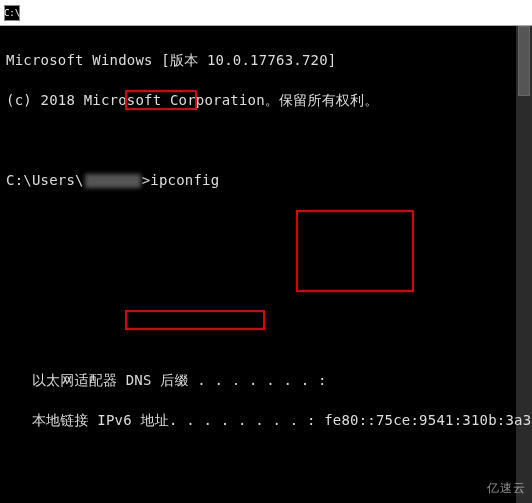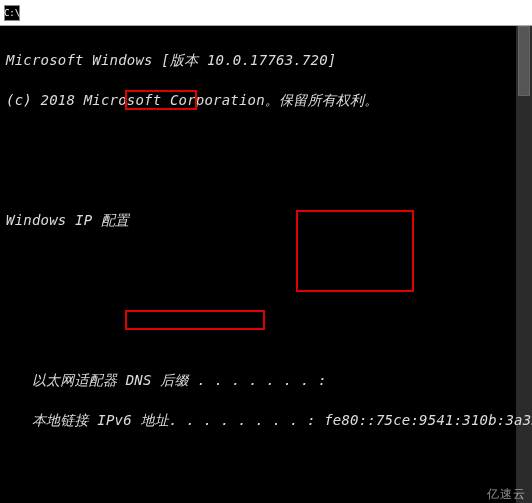--- a/index.html
+++ b/index.html
@@ -37,39 +37,39 @@
     font-size: 9px;
     font-family: monospace;
   }
   .terminal {
     padding: 4px 6px;
     white-space: pre;
     line-height: 20px;
     letter-spacing: 0.2px;
     position: relative;
   }
-  .line { white-space: pre; font-style: italic; }
+  .line { white-space: pre; }
   .blur {
     display:inline-block;
     width: 56px;
     height: 14px;
     vertical-align: middle;
     background: #555;
     filter: blur(2px);
     margin: 0 1px;
   }
   .hl-box {
     position: absolute;
     border: 2px solid #e00000;
     pointer-events: none;
   }
   .watermark {
     position: absolute;
     right: 6px;
-    bottom: 0;
+    bottom: 6px;
     color: rgba(255,255,255,0.55);
     font-size: 12px;
     font-family: "Microsoft YaHei", sans-serif;
     letter-spacing: 1px;
     text-align: center;
   }
   .scrollbar {
     position: absolute;
     right: 0;
     top: 26px;
@@ -94,22 +94,22 @@
 </div>
 
 <div class="scrollbar">
   <div class="thumb"></div>
 </div>
 
 <div class="terminal">
 <div class="line">Microsoft Windows [版本 10.0.17763.720]</div>
 <div class="line">(c) 2018 Microsoft Corporation。保留所有权利。</div>
 <div class="line">&nbsp;</div>
+<div class="line"><span>C:\Users\</span><span class="blur"></span><span>&gt;</span><span>ipconfig</span></div>
 <div class="line">&nbsp;</div>
-<div class="line">Windows IP 配置</div>
 <div class="line">&nbsp;</div>
 <div class="line">&nbsp;</div>
 <div class="line">&nbsp;</div>
 <div class="line">   <span>以太网适配器 DNS 后缀</span> . . . . . . . :</div>
 <div class="line">   <span>本地链接 IPv6 地址</span>. . . . . . . . : <span>fe80::75ce:9541:310b:3a35%6</span></div>
 
 
 
 
 

